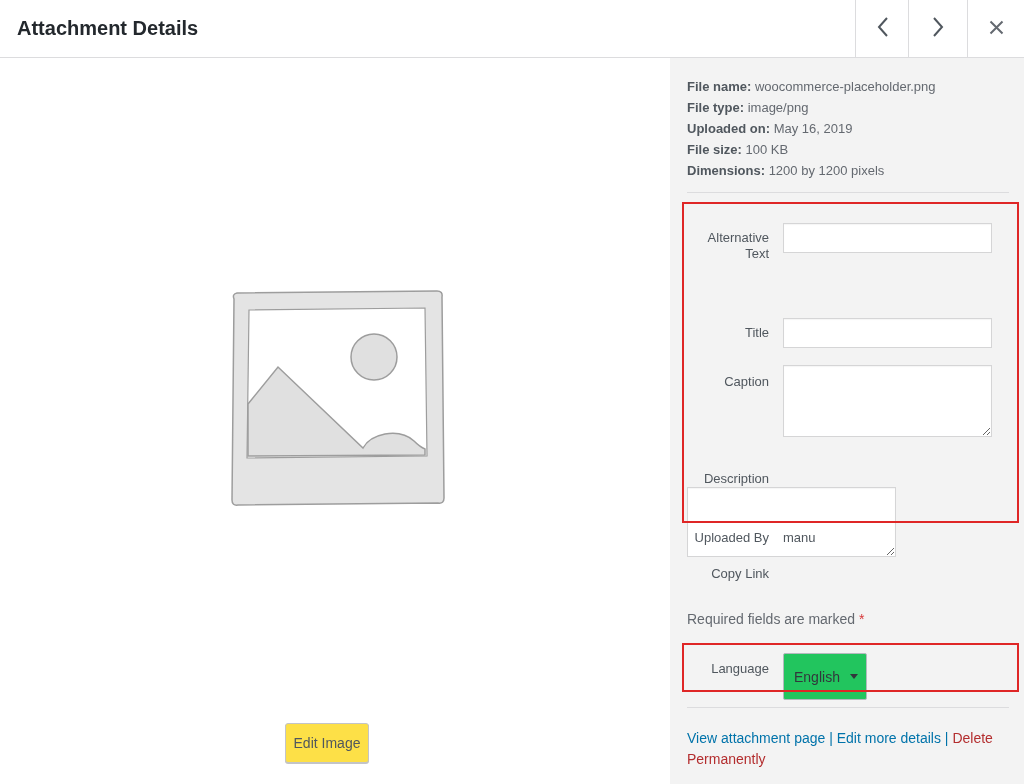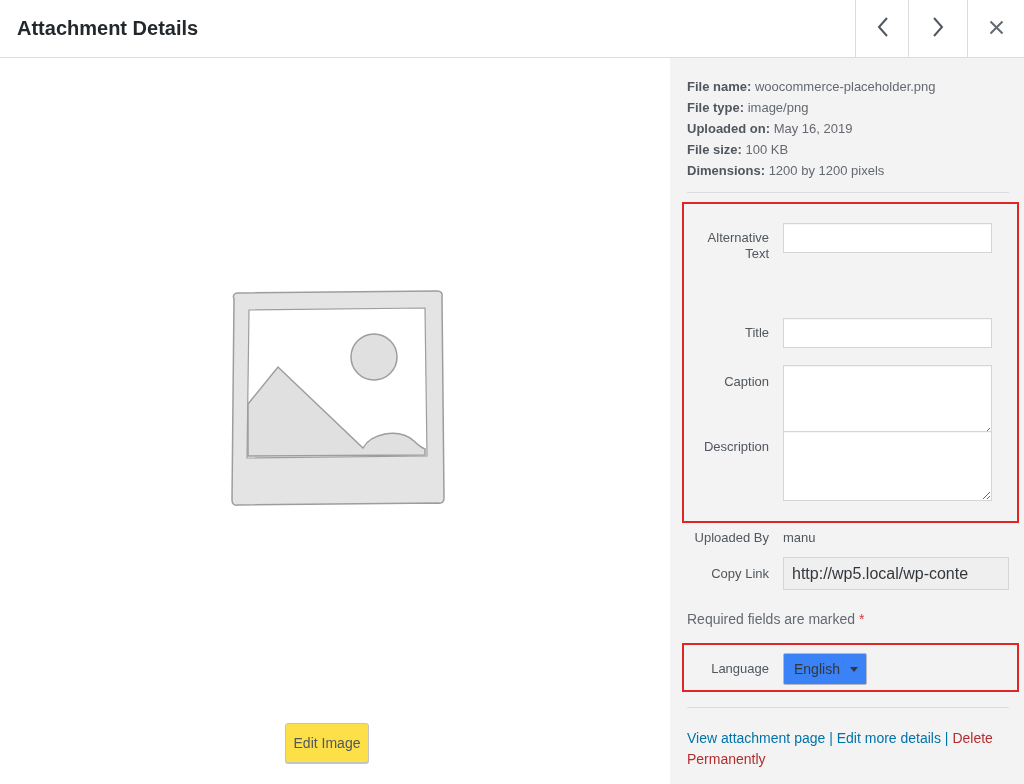--- a/index.html
+++ b/index.html
@@ -75,39 +75,39 @@
   }
   .row-alt{top:223px;justify-content:flex-end;}        .row-alt .flabel{padding-top:7px;}
   .alt-help{
     position:absolute;left:797px;top:256px;width:214px;
     font-size:13px;line-height:21px;color:#646970;
   }
   .alt-help a{color:var(--link-blue);text-decoration:underline;cursor:pointer;}
   .row-title{top:318px;}      .row-title .flabel{padding-top:7px;}
   .row-caption{top:365px;}    .row-caption .flabel{padding-top:9px;}
   .caption-area{height:72px;}
-  .row-desc{top:431px;}       .row-desc .flabel{padding-top:8px;}
+  .row-desc{top:463px;flex-direction:column;}       .row-desc .flabel{padding-top:8px;}
   .desc-area{height:70px;}
 
   .row-uploaded{top:530px;}
   .uploaded-value{font-size:13px;color:#50575e;line-height:16px;}
 
   .row-copylink{top:557px;}   .row-copylink .flabel{padding-top:9px;}
   .copy-input{
     width:226px;height:33px;border:1px solid #d5d5d6;background:#efefef;
     padding:0 8px;font-size:16px;font-family:"Liberation Sans",sans-serif;color:#32373c;
     white-space:nowrap;overflow:hidden;
   }
 
   .required-note{position:absolute;left:687px;top:611px;font-size:14px;color:#646970;}
   .required-note .asterisk{color:#d63638;}
 
   .row-language{top:653px;}   .row-language .flabel{padding-top:8px;}
   .select-box{
-    width:84px;height:32px;background:#3b82f6;border:1px solid #b4b9be;border-radius:2px;
+    width:84px;height:47px;background:#22c55e;border:1px solid #b4b9be;border-radius:2px;
     display:flex;align-items:center;padding:0 8px 0 10px;cursor:pointer;
   }
   .select-text{font-size:14px;color:#32373c;flex:1;}
   .select-caret{
     width:0;height:0;border-left:4px solid transparent;border-right:4px solid transparent;
     border-top:5px solid #32373c;margin-left:4px;
   }
 
   .actions{
     position:absolute;left:687px;top:728px;width:322px;
@@ -196,21 +196,20 @@
     <textarea class="txt-area desc-area" style=""></textarea>
   </div>
 
   <div class="frow row-uploaded">
     <span class="flabel">Uploaded By</span>
     <span class="uploaded-value">manu</span>
   </div>
 
   <div class="frow row-copylink">
     <span class="flabel">Copy Link</span>
-    <input class="copy-input" type="text" readonly="" value="http://wp5.local/wp-conte" style="">
   </div>
 
   <div class="required-note">
     <span>Required fields are marked </span><span class="asterisk">*</span>
   </div>
 
   <div class="frow row-language">
     <span class="flabel">Language</span>
     <div class="select-box">
       <span class="select-text">English</span>

